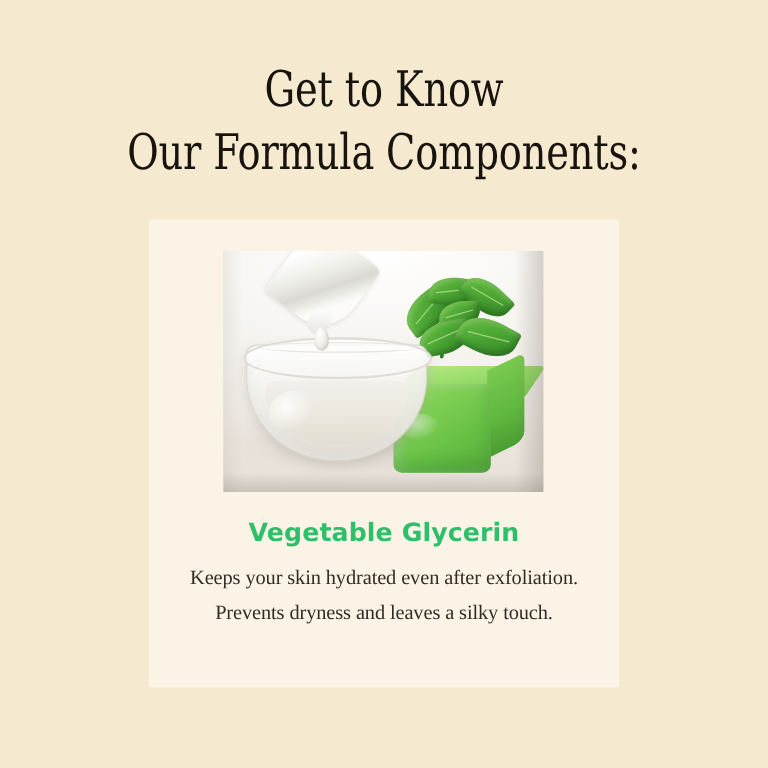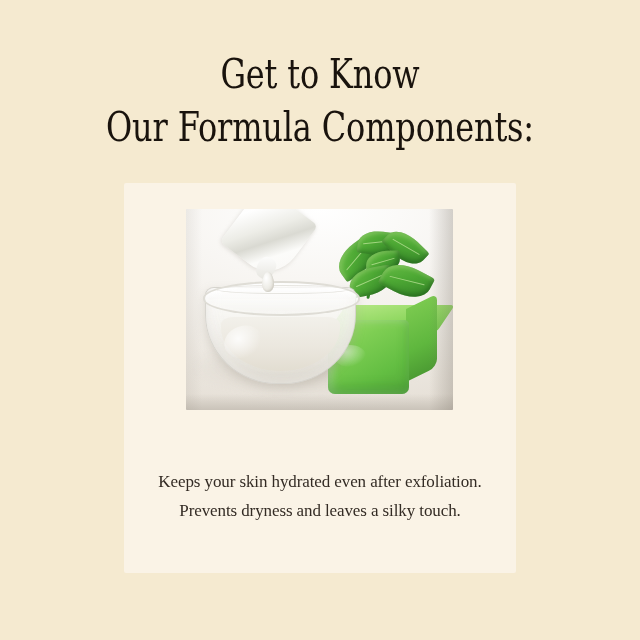--- a/index.html
+++ b/index.html
@@ -382,17 +382,18 @@
         <div class="dropper">
           <div class="dropper-tube"></div>
           <div class="dropper-tip"></div>
           <div class="droplet"></div>
         </div>
 
         <div class="photo-vignette"></div>
       </div>
     </div>
 
+    <div class="card-title">Vegetable Glycerin</div>
 
     <div class="card-desc">Keeps your skin hydrated even after exfoliation. Prevents dryness and leaves a silky touch.</div>
 
   </div>
 </div>
 
 </body></html>

